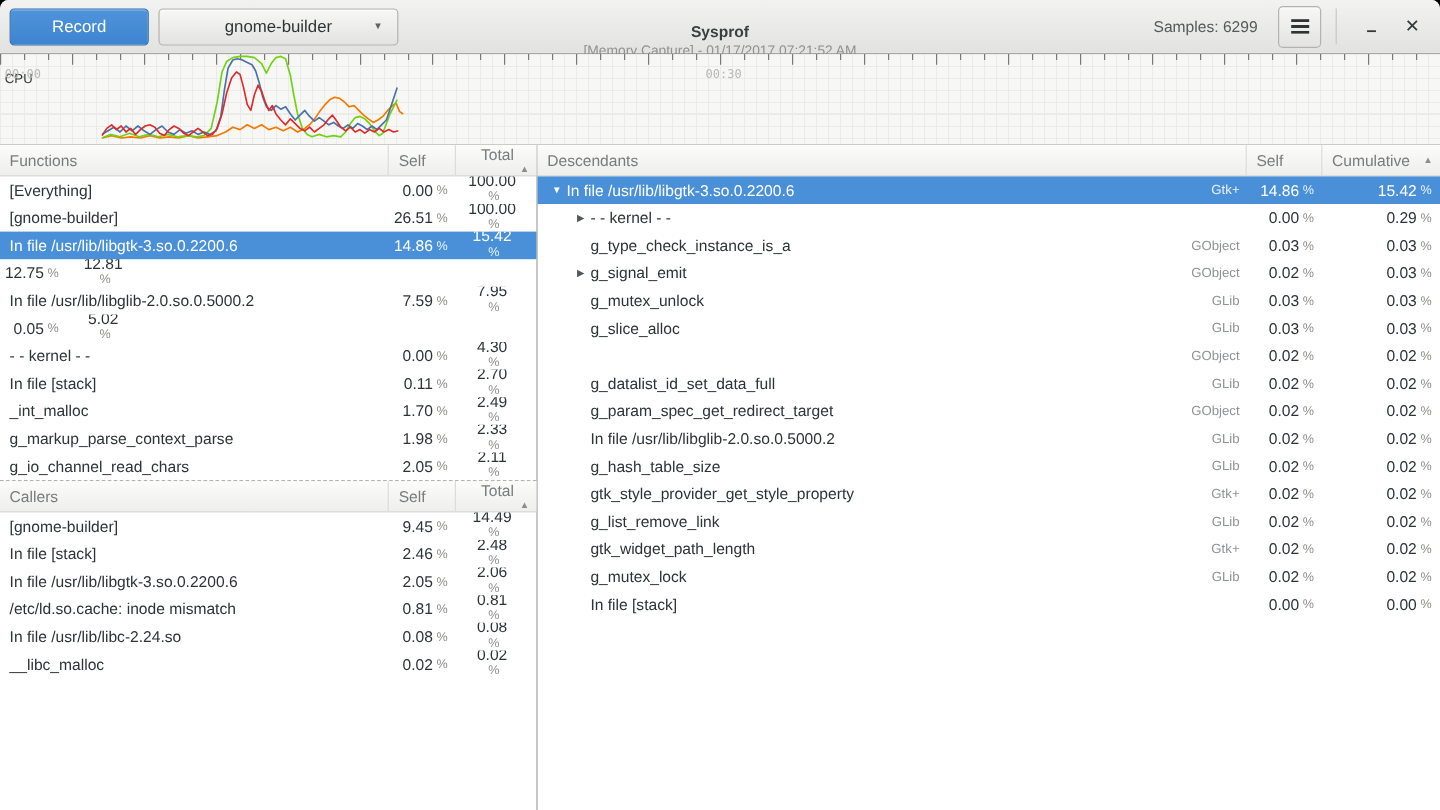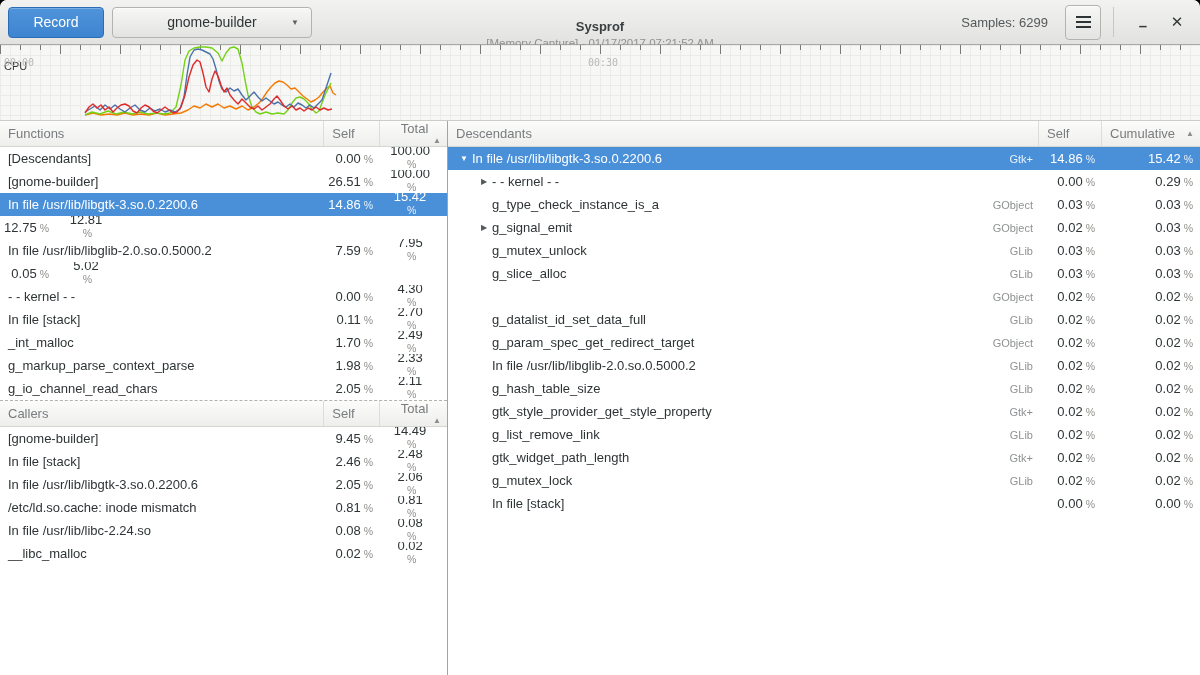--- a/index.html
+++ b/index.html
@@ -16,21 +16,21 @@
     border-bottom:1px solid #a8a8a4;
     display:flex;align-items:center;
     border-radius:7px 7px 0 0;
   }
   .btn{
     height:31px;box-sizing:border-box;border-radius:4px;
     display:flex;align-items:center;justify-content:center;
     font-size:14px;cursor:default;
   }
   .record-btn{
-    margin-left:8px;width:96px;
+    margin-left:8px;width:116px;
     background:linear-gradient(#4f94da,#3d84d0);
     border:1px solid #2a6cb5;color:#fff;
     box-shadow:inset 0 1px 0 rgba(255,255,255,.25);
   }
   .process-btn{
     margin-left:8px;width:200px;position:relative;
     background:linear-gradient(#f7f7f6,#e3e3e1);
     border:1px solid #b3b3af;color:#2e3436;
     box-shadow:inset 0 1px 0 rgba(255,255,255,.6);
   }
@@ -224,21 +224,21 @@
             <span>Self</span>
           </div>
           <div class="hcell w-fn-total">
             <span>Total</span>
             <span class="sort-arrow">▲</span>
           </div>
         </div>
         <div id="functions-rows">
             <div class="row">
               <div class="cell cname w-fn-name">
-                <span>[Descendants]</span>
+                <span>[Everything]</span>
               </div>
               <div class="cell cval w-fn-self">
                 <span>0.00</span>
                 <span class="pct">%</span>
               </div>
               <div class="cell cval w-fn-total">
                 <span>100.00</span>
                 <span class="pct">%</span>
               </div>
             </div>

